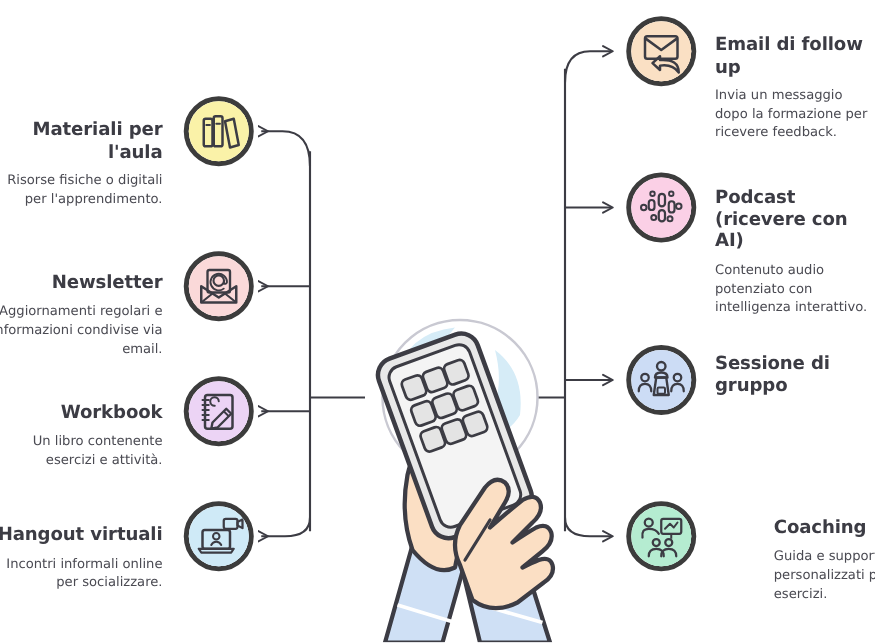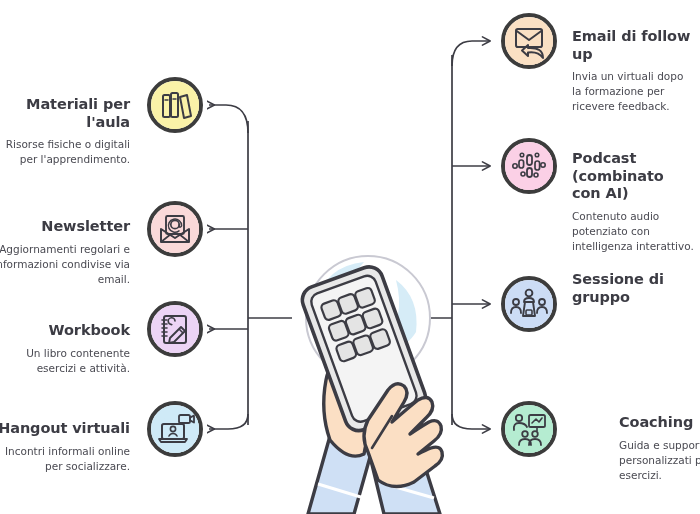--- a/index.html
+++ b/index.html
@@ -248,21 +248,21 @@
       <div class="blob" style="left:-4px; top:-2px; width:54px; height:54px; background:#fae0c4;"></div>
       <div class="blob" style="left:8px; top:8px; width:46px; height:44px; background:#fae0c4;"></div>
       <svg viewBox="0 0 48 48">
         <rect x="11" y="12" width="26" height="18" rx="1.8" fill="none" stroke="#3c3c44" stroke-width="2"></rect>
         <path d="M11 13.5 L24 23 L37 13.5" fill="none" stroke="#3c3c44" stroke-width="2" stroke-linejoin="round"></path>
         <path d="M23 28 L17 33.5 L23 39 L23 35.5 Q33 34 38 41 Q38 30 23 31 Z" fill="none" stroke="#3c3c44" stroke-width="2" stroke-linejoin="round"></path>
       </svg>
     </div>
     <div class="node-text right" style="left:572px; top:28px; width:122px;">
       <div class="node-title">Email di follow up</div>
-      <div class="node-desc">Invia un virtuali dopo la formazione per ricevere feedback.</div>
+      <div class="node-desc">Invia un messaggio dopo la formazione per ricevere feedback.</div>
     </div>
   </div>
 
   <div class="node">
     <div class="node-icon" style="left:501px; top:138px;">
       <div class="blob" style="left:-5px; top:-4px; width:56px; height:54px; background:#fbd0e6;"></div>
       <div class="blob" style="left:6px; top:6px; width:46px; height:46px; background:#fbd0e6;"></div>
       <svg viewBox="0 0 48 48">
         <rect x="22" y="13" width="5" height="10" rx="2.5" fill="none" stroke="#3c3c44" stroke-width="1.8"></rect>
         <rect x="22" y="26" width="5" height="9" rx="2.5" fill="none" stroke="#3c3c44" stroke-width="1.8"></rect>
@@ -270,41 +270,41 @@
         <rect x="30" y="19" width="4.6" height="9" rx="2.3" fill="none" stroke="#3c3c44" stroke-width="1.7"></rect>
         <circle cx="10" cy="24" r="2.2" fill="none" stroke="#3c3c44" stroke-width="1.6"></circle>
         <circle cx="38" cy="23" r="2.2" fill="none" stroke="#3c3c44" stroke-width="1.6"></circle>
         <circle cx="18" cy="32" r="2" fill="none" stroke="#3c3c44" stroke-width="1.6"></circle>
         <circle cx="31" cy="33" r="2" fill="none" stroke="#3c3c44" stroke-width="1.6"></circle>
         <circle cx="17" cy="13" r="1.8" fill="none" stroke="#3c3c44" stroke-width="1.5"></circle>
         <circle cx="32" cy="13" r="1.8" fill="none" stroke="#3c3c44" stroke-width="1.5"></circle>
       </svg>
     </div>
     <div class="node-text right" style="left:572px; top:150px; width:124px;">
-      <div class="node-title">Podcast (combinato con AI)</div>
+      <div class="node-title">Podcast (ricevere con AI)</div>
       <div class="node-desc">Contenuto audio potenziato con intelligenza interattivo.</div>
     </div>
   </div>
 
   <div class="node">
     <div class="node-icon" style="left:501px; top:276px;">
       <div class="blob" style="left:-6px; top:-4px; width:54px; height:54px; background:#ccdcf5;"></div>
       <div class="blob" style="left:8px; top:8px; width:46px; height:44px; background:#ccdcf5;"></div>
       <svg viewBox="0 0 48 48">
         <circle cx="24" cy="13" r="3.4" fill="none" stroke="#3c3c44" stroke-width="1.9"></circle>
         <path d="M19 22 Q19 18 24 18 Q29 18 29 22 Z" fill="none" stroke="#3c3c44" stroke-width="1.9" stroke-linejoin="round"></path>
         <path d="M18 36 L20 22 h8 l2 14 Z" fill="none" stroke="#3c3c44" stroke-width="1.9" stroke-linejoin="round"></path>
         <rect x="21" y="30" width="6" height="5" rx="1" fill="none" stroke="#3c3c44" stroke-width="1.6"></rect>
         <circle cx="11" cy="22" r="3" fill="none" stroke="#3c3c44" stroke-width="1.8"></circle>
         <path d="M6 33 Q6 27 11 27 Q16 27 16 33" fill="none" stroke="#3c3c44" stroke-width="1.8" stroke-linecap="round"></path>
         <circle cx="37" cy="22" r="3" fill="none" stroke="#3c3c44" stroke-width="1.8"></circle>
         <path d="M32 33 Q32 27 37 27 Q42 27 42 33" fill="none" stroke="#3c3c44" stroke-width="1.8" stroke-linecap="round"></path>
       </svg>
     </div>
-    <div class="node-text right" style="left:572px; top:271px; width:122px;">
+    <div class="node-text right" style="left:572px; top:283px; width:122px;">
       <div class="node-title">Sessione di gruppo</div>
     </div>
   </div>
 
   <div class="node">
     <div class="node-icon" style="left:501px; top:401px;">
       <div class="blob" style="left:-5px; top:-4px; width:54px; height:54px; background:#b5ecd1;"></div>
       <div class="blob" style="left:8px; top:8px; width:46px; height:44px; background:#b5ecd1;"></div>
       <svg viewBox="0 0 48 48">
         <circle cx="14" cy="13" r="3.2" fill="none" stroke="#3c3c44" stroke-width="1.8"></circle>

